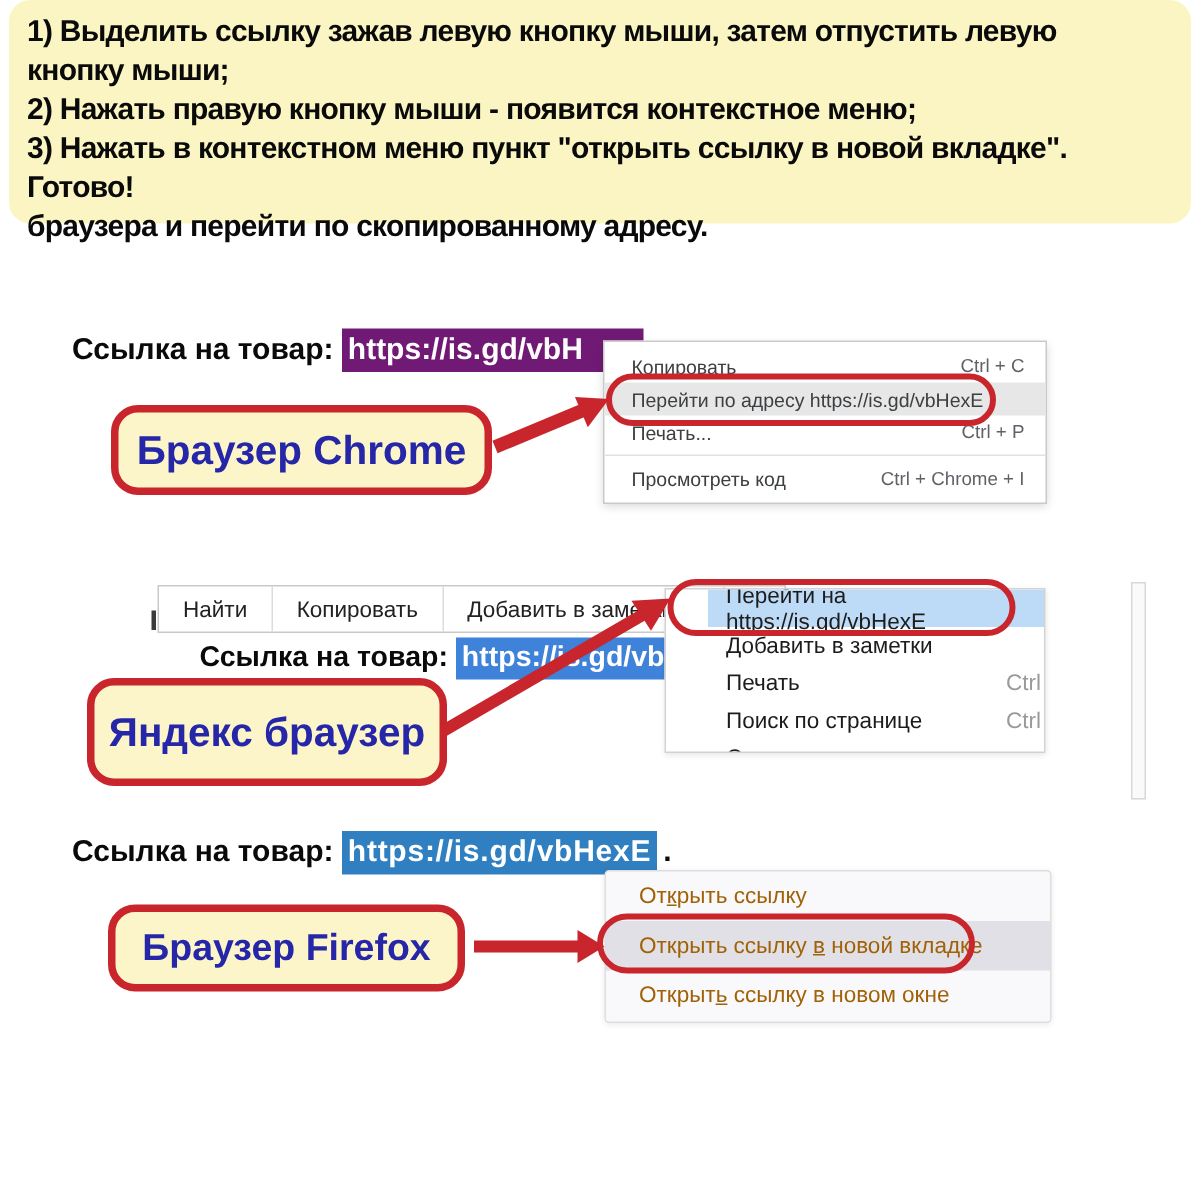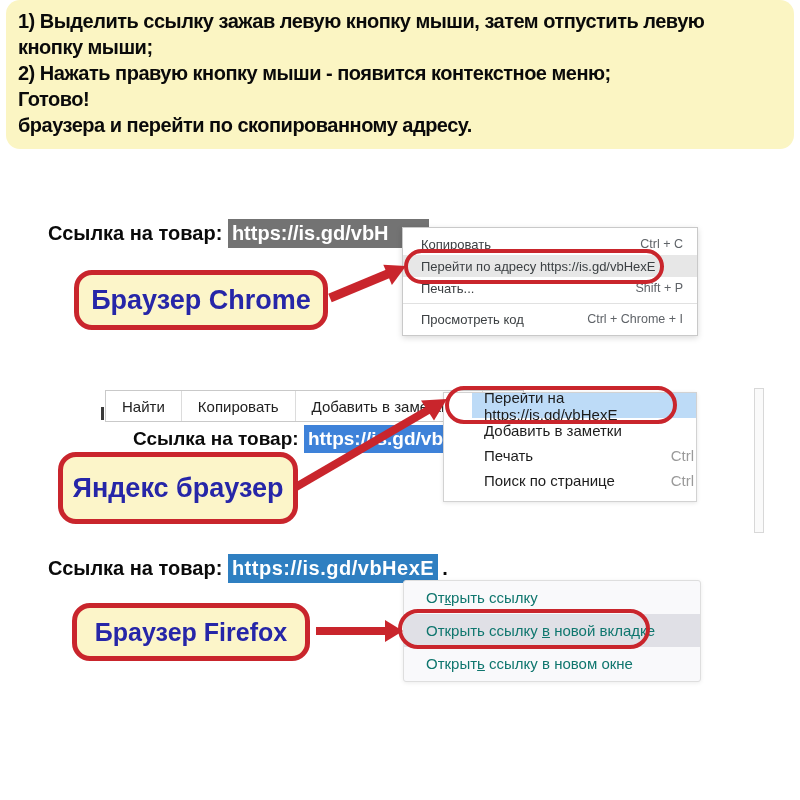--- a/index.html
+++ b/index.html
@@ -20,21 +20,21 @@
   }
 
   
   .link-line {
     position:absolute; display:flex; align-items:center; white-space:nowrap;
     font-weight:bold; color:#0a0a0a; z-index:1;
   }
   .link-label { white-space:pre; }
   .hl { color:#fff; font-weight:bold; padding:3px 4px; }
   .chrome-link  { left:48px;  top:219px; font-size:20px; }
-  .chrome-link .hl  { background:#737373; padding-right:40px; }
+  .chrome-link .hl  { background:#701a75; padding-right:40px; }
   .yandex-link  { left:133px; top:425px; font-size:19px; }
   .yandex-link .hl  { background:#3e82d9; padding-right:30px; }
   .firefox-link { left:48px;  top:554px; font-size:20px; }
   .firefox-link .hl { background:#2f7fc1; letter-spacing:0.5px; }
   .link-suffix { margin-left:4px; }
 
   
   .menu-chrome {
     position:absolute; left:402px; top:227px; width:296px; z-index:2;
     background:#fff; border:1px solid #c9c9c9; box-sizing:border-box;
@@ -75,21 +75,21 @@
     height:25px; display:flex; align-items:center; justify-content:space-between;
     padding:0 2px 0 12px;
   }
   .menu-yandex .row.sel { background:#bddbf7; }
   .menu-yandex .sc { color:#9a9a9a; }
 
   
   .menu-firefox {
     position:absolute; left:403px; top:580px; width:298px; height:102px; z-index:2;
     background:#f9f9fb; border:1px solid #dedede; border-radius:3px;
-    box-sizing:border-box; font-size:15px; color:#0f766e;
+    box-sizing:border-box; font-size:15px; color:#a16207;
     box-shadow:0 1px 4px rgba(0,0,0,.08);
   }
   .menu-firefox .row { height:33px; display:flex; align-items:center; padding:0 10px 0 22px; }
   .menu-firefox .row.sel { background:#e0e0e6; }
   .menu-firefox .txt { white-space:pre; }
   .menu-firefox .mn { text-decoration:underline; }
 
   
   .callout {
     position:absolute; background:#fcf5c9; border:5px solid #c9252c;
@@ -115,41 +115,42 @@
 </style>
 </head>
 <body>
 
 <div class="canvas">
 
   <div class="instructions">
     <div class="instr-line">1) Выделить ссылку зажав левую кнопку мыши, затем отпустить левую</div>
     <div class="instr-line">кнопку мыши;</div>
     <div class="instr-line">2) Нажать правую кнопку мыши - появится контекстное меню;</div>
+    <div class="instr-line">3) Нажать в контекстном меню пункт "открыть ссылку в новой вкладке".</div>
     <div class="instr-line">Готово!</div>
     <div class="instr-line">браузера и перейти по скопированному адресу.</div>
   </div>
 
   <div class="link-line chrome-link">
     <span class="link-label">Ссылка на товар: </span>
     <span class="hl">https://is.gd/vbH</span>
   </div>
 
   <div class="menu-chrome">
     <div class="row">
       <span>Копировать</span>
       <span class="sc">Ctrl + C</span>
     </div>
     <div class="row sel">
       <span>Перейти по адресу https://is.gd/vbHexE</span>
       <span class="sc"></span>
     </div>
     <div class="row">
       <span>Печать...</span>
-      <span class="sc">Shift + P</span>
+      <span class="sc">Ctrl + P</span>
     </div>
     <div class="sep"></div>
     <div class="row">
       <span>Просмотреть код</span>
       <span class="sc">Ctrl + Chrome + I</span>
     </div>
   </div>
 
   <div class="callout" id="callout-chrome">
     <span>Браузер Chrome</span>

